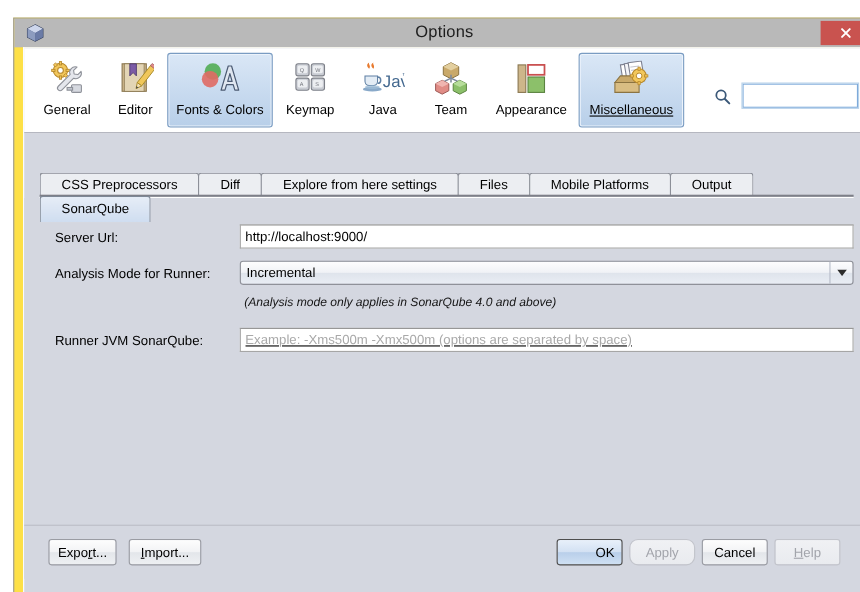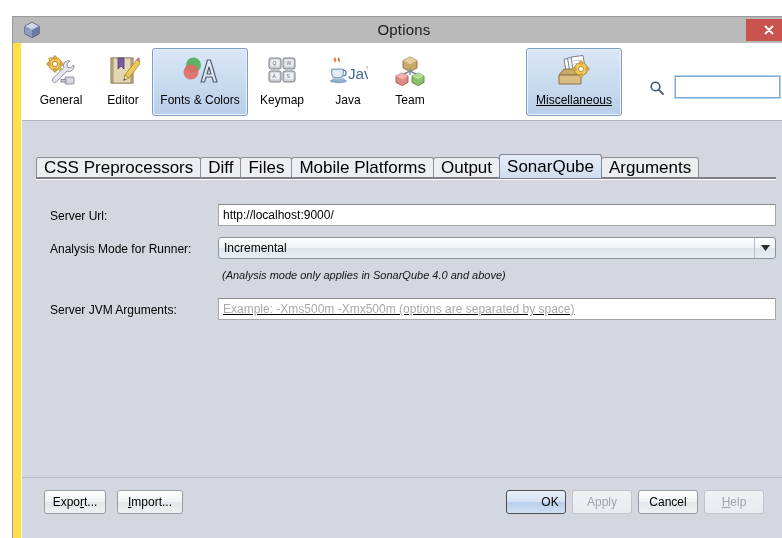--- a/index.html
+++ b/index.html
@@ -143,24 +143,24 @@
     position: absolute;
     left: 14px; top: 110px;
     width: 740px;
     height: 24px;
   }
   .tab {
     position: relative;
     float: left;
     height: 21px;
     box-sizing: border-box;
-    padding: 0 7px;
+    padding: 0 19px;
     margin-top: 3px;
     line-height: 20px;
-    font-size: 17px;
+    font-size: 12px;
     color: #000;
     background: #eceef2;
     border: 1px solid #8c8f98;
     border-bottom: none;
     border-radius: 3px 3px 0 0;
     cursor: pointer;
     white-space: nowrap;
     margin-right: -1px;
   }
   .tab.selected {
@@ -417,20 +417,30 @@
             <path d="M17 16 L9 20 M17 16 L25 20" stroke="#7d8a9c" stroke-width="1.4" fill="none"></path>
             <path d="M9 18 l6 3.1 v6.4 l-6 3.1 l-6 -3.1 v-6.4 z" fill="#e08c86" stroke="#9d5a56" stroke-width=".9"></path>
             <path d="M9 18 l6 3.1 l-6 3.1 l-6 -3.1 z" fill="#f0b5b0"></path>
             <path d="M25 18 l6 3.1 v6.4 l-6 3.1 l-6 -3.1 v-6.4 z" fill="#8cc06a" stroke="#5b8341" stroke-width=".9"></path>
             <path d="M25 18 l6 3.1 l-6 3.1 l-6 -3.1 z" fill="#b7dd9b"></path>
           </svg>
         </span>
         <span class="clabel">Team</span>
       </div>
 
+      <div class="cat" style="left:418px;width:86px;">
+        <span class="glyph">
+          <svg width="34" height="32" viewBox="0 0 34 32">
+            <rect x="5" y="3" width="7" height="25" fill="#cdb68a" stroke="#8a7750" stroke-width="1"></rect>
+            <rect x="14" y="3" width="15" height="9" fill="#ffffff" stroke="#c94f4f" stroke-width="1.6"></rect>
+            <rect x="14" y="14" width="15" height="14" fill="#8cc06a" stroke="#5b8341" stroke-width="1"></rect>
+          </svg>
+        </span>
+        <span class="clabel">Appearance</span>
+      </div>
 
       <div class="cat selected" style="left:504px;width:96px;text-decoration:underline;">
         <span class="glyph">
           <svg width="38" height="34" viewBox="0 0 38 34">
             <g stroke="#7d8090" stroke-width="1" fill="#ffffff">
               <path d="M9 4 l12 -1.5 l3 18 l-12 1.5 z"></path>
               <path d="M12.5 3 l12 -1.5 l3 18 l-12 1.5 z" fill="#f4f5f8"></path>
               <path d="M16 2 l12 -1.5 l3 18 l-12 1.5 z" fill="#ffffff"></path>
             </g>
             <g stroke="#b9bcc6" stroke-width=".8">
@@ -458,20 +468,21 @@
           <circle cx="6.5" cy="6.5" r="4.3" fill="none" stroke="#3b5878" stroke-width="1.6"></circle>
           <path d="M9.8 9.8 L14 14" stroke="#3b5878" stroke-width="1.8" stroke-linecap="round"></path>
         </svg>
       </div>
       <input id="search-input" type="text" value="" placeholder="" style="">
     </div>
 
     <div id="tabstrip">
       <div class="tab">CSS Preprocessors</div>
       <div class="tab">Diff</div>
+      <div class="tab">Explore from here settings</div>
       <div class="tab">Files</div>
       <div class="tab">Mobile Platforms</div>
       <div class="tab">Output</div>
       <div class="tab selected">SonarQube</div>
       <div class="tab">Arguments</div>
     </div>
     <div id="tab-underline"></div>
     <div id="tab-underline2"></div>
 
     <div id="form">
@@ -484,39 +495,39 @@
         <span class="cval">Incremental</span>
         <span class="carrow">
           <svg width="9" height="6" viewBox="0 0 9 6">
             <polygon points="0,0 9,0 4.5,6" fill="#2b2b2b"></polygon>
           </svg>
         </span>
       </div>
 
       <div class="hint" style="left:200px; top:88px;">(Analysis mode only applies in SonarQube 4.0 and above)</div>
 
-      <div class="frow-label" style="left:28px; top:122px; width:170px; text-align:left;">Server JVM Arguments:</div>
+      <div class="frow-label" style="left:28px; top:122px; width:170px; text-align:left;">Runner JVM SonarQube:</div>
       <input class="ftext" style="left: 196px; top: 118px; width: 558px; text-decoration: underline;" type="text" value="" placeholder="Example: -Xms500m -Xmx500m (options are separated by space)">
 
       <div id="buttonbar">
         <button class="btn" style="left:22px;width:62px;">
           <span>Expo</span>
             <span class="mn">r</span>
             <span>t...</span>
         </button>
         <button class="btn" style="left:95px;width:66px;">
           <span></span>
             <span class="mn">I</span>
             <span>mport...</span>
         </button>
 
         <button class="btn default" style="left:484px;width:60px;">
           <span>OK</span>
         </button>
-        <button class="btn disabled" style="left:550px;width:60px;" disabled="">
+        <button class="btn disabled" style="left:550px;width:60px;border-radius:8px;" disabled="">
           <span>Apply</span>
         </button>
         <button class="btn" style="left:616px;width:60px;">
           <span>Cancel</span>
         </button>
         <button class="btn disabled" style="left:682px;width:60px;" disabled="">
           <span class="mn">H</span>
             <span>elp</span>
         </button>
       </div>

